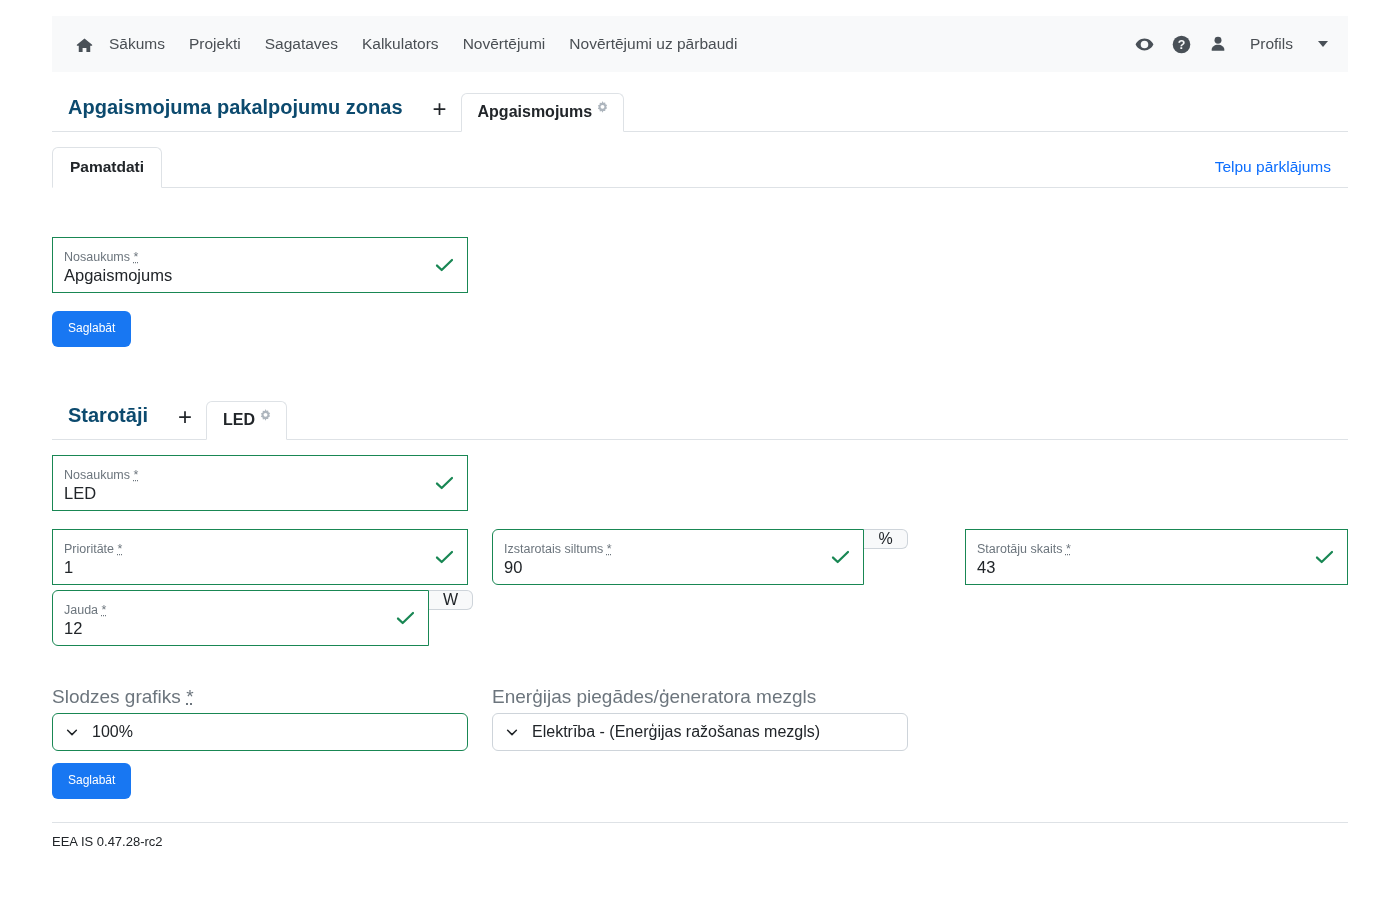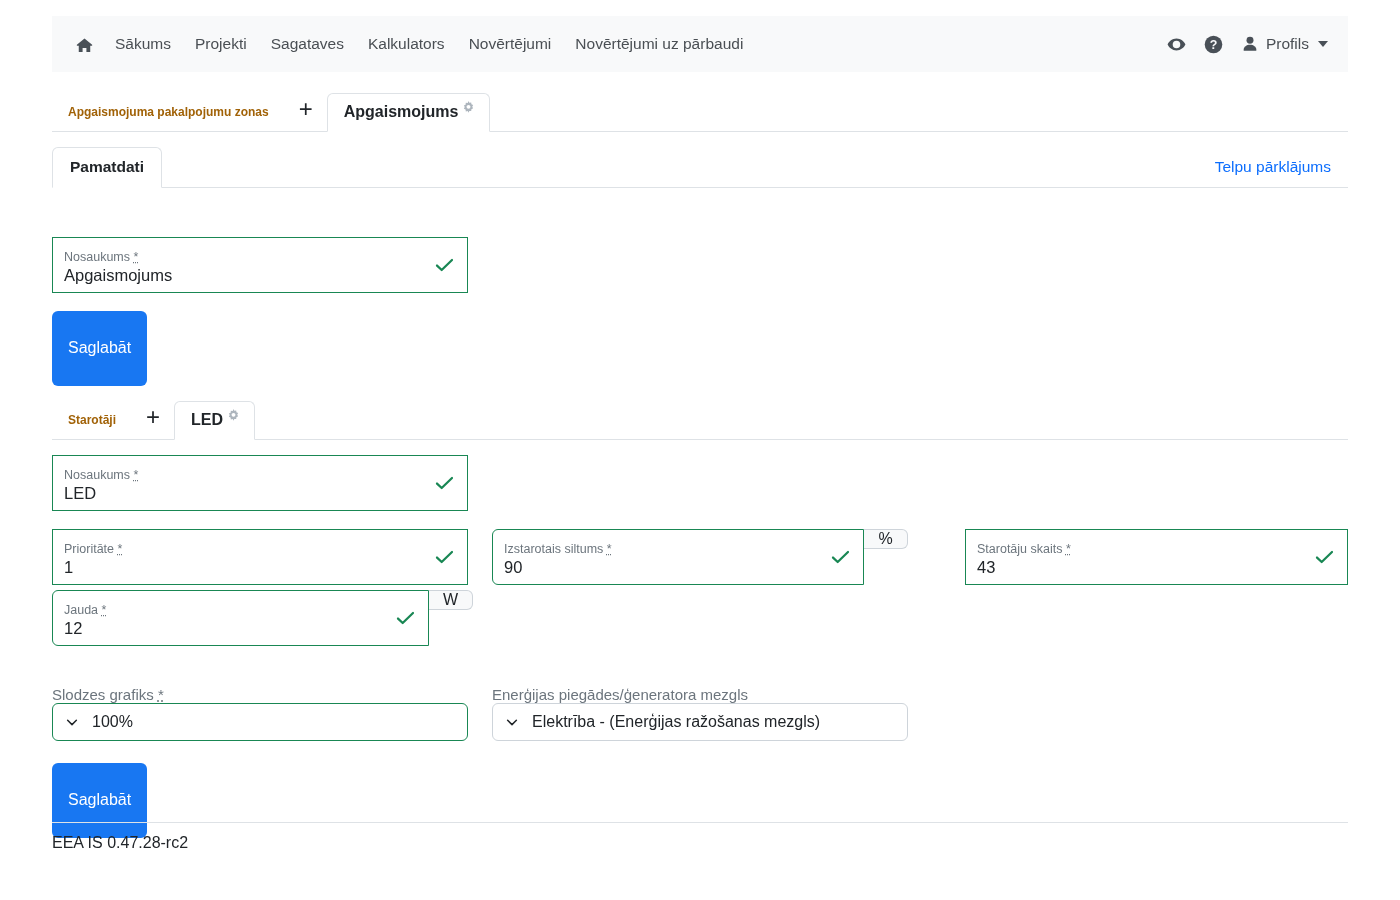--- a/index.html
+++ b/index.html
@@ -18,39 +18,39 @@
     position: absolute; left: 52px; top: 16px; width: 1296px; height: 56px;
     background: #f8f9fa;
     display: flex; align-items: center;
     padding: 0 20px 0 24px;
   }
   .nav-left { display: flex; align-items: center; gap: 0; }
   .nav-item {
     font-size: 15.5px; color: #4a4f54; padding: 0 12px; white-space: nowrap;
     line-height: 1; cursor: pointer; text-decoration: none;
   }
-  .nav-item.home { display: flex; align-items: center; gap: 22px; padding-left: 0; text-align: right; }
+  .nav-item.home { display: flex; align-items: center; gap: 16px; padding-left: 0; text-align: right; }
   .home-icon { display: inline-block; width: 17px; height: 17px; position: relative; top: 1px; }
   .nav-right { margin-left: auto; display: flex; align-items: center; gap: 18px; }
   .nav-icon { width: 19px; height: 19px; display: block; cursor: pointer; }
-  .profile-group { display: flex; align-items: center; gap: 6px; cursor: pointer; }
+  .profile-group { display: flex; align-items: center; gap: 22px; cursor: pointer; }
   .profile-label { font-size: 15.5px; color: #4a4f54; }
   .caret {
     width: 0; height: 0; border-left: 5px solid transparent; border-right: 5px solid transparent;
     border-top: 6px solid #495057; margin-left: 3px;
   }
 
   
   .tabstrip {
     position: absolute; left: 52px; width: 1296px; height: 44px;
     border-bottom: 1px solid #dee2e6;
     display: flex; align-items: flex-end;
   }
   .tabstrip-title {
-    font-size: 12px; font-weight: bold; color: #a16207;
+    font-size: 20px; font-weight: bold; color: #0c4a6e;
     padding: 0 16px 12px 16px; white-space: nowrap;
   }
   .tab-plus {
     font-size: 24px; color: #212529; line-height: 1;
     padding: 0 14px 10px 14px; cursor: pointer; font-weight: 300;
   }
   .tab-active {
     position: relative;
     background: #ffffff;
     border: 1px solid #dee2e6;
@@ -107,40 +107,40 @@
   .group { display: flex; align-items: flex-start; }
   .group .fl-wrap { border-radius: 6px 0 0 6px; flex: 1 1 auto; }
   .addon {
     width: 44px; border: 1px solid #ced4da; border-left: none;
     border-radius: 0 6px 6px 0; background: #f8f9fa;
     display: flex; align-items: center; justify-content: center;
     font-size: 16px; color: #212529;
   }
 
   
-  .sel-label { font-size: 15px; color: #6c757d; display: block; white-space: nowrap; }
+  .sel-label { font-size: 19px; color: #6c757d; margin-bottom: 5px; display: block; white-space: nowrap; }
   .sel-box {
     height: 38px; border: 1px solid #198754; border-radius: 6px; background: #fff;
     display: flex; align-items: center; gap: 13px; padding: 0 12px; cursor: pointer;
   }
   .sel-box.plain { border-color: #ced4da; }
   .chev { width: 14px; height: 14px; flex: none; }
   .sel-value { font-size: 16px; color: #212529; white-space: nowrap; }
 
   
   .btn-primary {
     position: absolute;
     background: #1877f2; color: #ffffff; border: none; border-radius: 6px;
-    font-size: 16px; font-family: "Liberation Sans", sans-serif;
-    padding: 27px 16px; cursor: pointer; line-height: 1.3;
+    font-size: 12px; font-family: "Liberation Sans", sans-serif;
+    padding: 10px 16px; cursor: pointer; line-height: 1.3;
   }
 
   
   .footer-rule { position: absolute; left: 52px; top: 822px; width: 1296px; height: 1px; background: #dee2e6; }
-  .footer-text { position: absolute; left: 52px; top: 834px; font-size: 16px; color: #212529; }
+  .footer-text { position: absolute; left: 52px; top: 834px; font-size: 13px; color: #212529; }
 </style>
 </head>
 <body>
 
 <div class="page">
 
   <div class="navbar">
     <div class="nav-left">
       <a class="nav-item home">
         <span class="home-icon">

